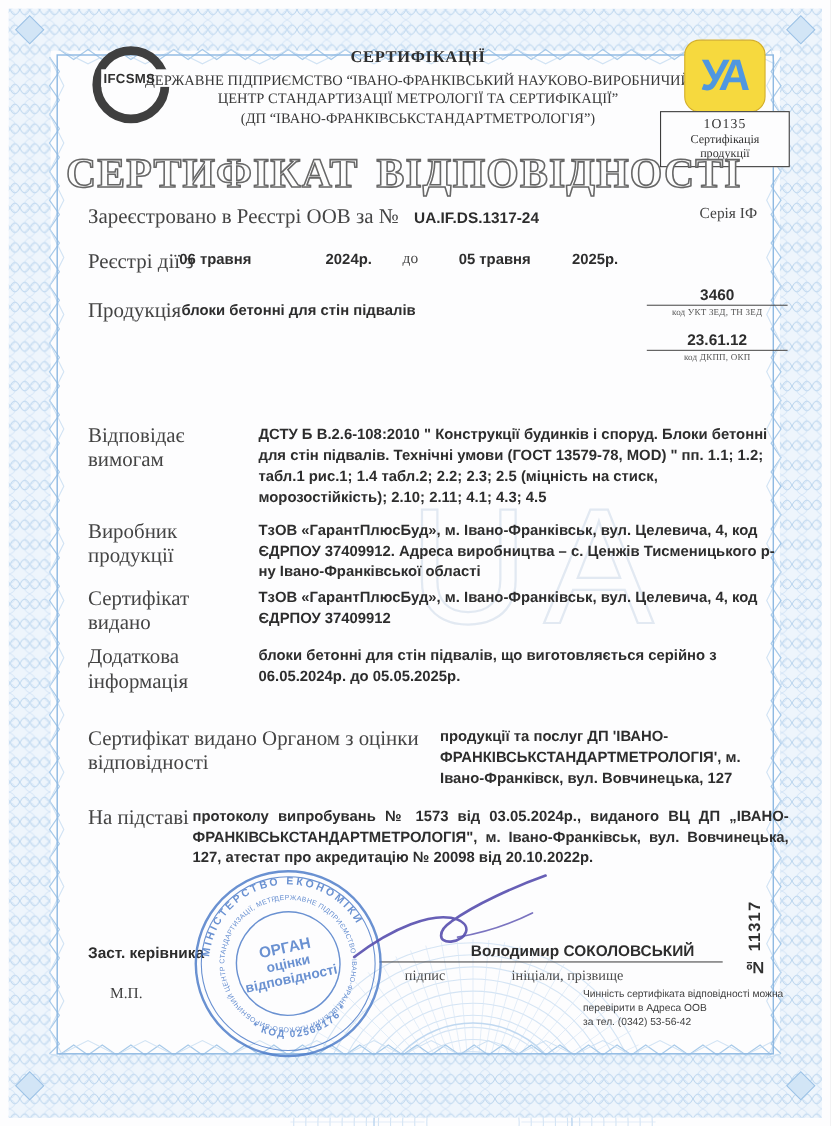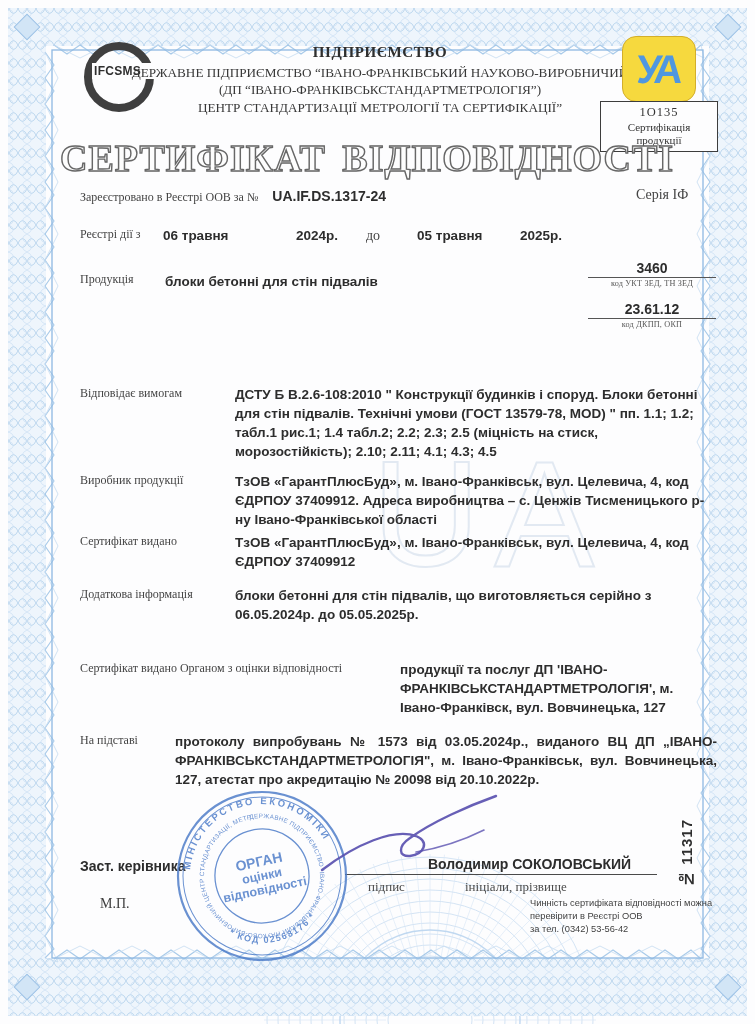--- a/index.html
+++ b/index.html
@@ -30,21 +30,21 @@
             text-align:center;padding:3px 2px;font-size:11px;line-height:1.25;color:#333;}
   .accr-box .num{font-size:12.5px;letter-spacing:1px;}
 
   
   .title{position:absolute;left:60px;top:136px;width:635px;text-align:left;
          font-weight:bold;font-size:38px;letter-spacing:1px;word-spacing:6px;
          color:#fdfdfd;-webkit-text-stroke:1.4px #676767;
          text-shadow:0 0 1px #8a8a8a;}
 
   
-  .lbl{font-size:12px;color:#444;}
+  .lbl{font-size:19px;color:#444;}
   .val{font-family:"Liberation Sans",sans-serif;font-weight:bold;font-size:13.5px;color:#2d2d2d;line-height:1.42;}
   .reg-row{position:absolute;left:80px;top:187px;width:620px;}
   .reg-row .lbl{display:inline;}
   .reg-num{font-family:"Liberation Sans",sans-serif;font-weight:bold;font-size:14px;color:#2d2d2d;margin-left:10px;}
   .series{position:absolute;left:636px;top:187px;font-size:14px;color:#444;white-space:nowrap;}
   .term-row{position:absolute;left:80px;top:226px;}
   .term-row span{position:absolute;white-space:nowrap;}
   .t-lbl{left:0;top:0;}
   .t-d1{left:83px;top:0;}
   .t-y1{left:216px;top:0;}
@@ -188,24 +188,24 @@
 
   <div class="content">
 
     <div class="ifcsms">
       <div class="ring"></div>
       <div class="band"></div>
       <div class="txt">IFCSMS</div>
     </div>
 
     <div class="ministry">
-      <div class="min">ПІДПРИЄМСТВО</div>
+      <div class="min">СЕРТИФІКАЦІЇ</div>
       <div class="org">ДЕРЖАВНЕ ПІДПРИЄМСТВО “ІВАНО-ФРАНКІВСЬКИЙ НАУКОВО-ВИРОБНИЧИЙ</div>
+      <div class="org">ЦЕНТР СТАНДАРТИЗАЦІЇ МЕТРОЛОГІЇ ТА СЕРТИФІКАЦІЇ”</div>
       <div class="org">(ДП “ІВАНО-ФРАНКІВСЬКСТАНДАРТМЕТРОЛОГІЯ”)</div>
-      <div class="org">ЦЕНТР СТАНДАРТИЗАЦІЇ МЕТРОЛОГІЇ ТА СЕРТИФІКАЦІЇ”</div>
     </div>
 
     <div class="ua-logo">
       <span class="glyph">УА</span>
     </div>
     <div class="accr-box">
       <div class="num">1О135</div>
       <div>Сертифікація</div>
       <div>продукції</div>
     </div>
@@ -268,21 +268,21 @@
     </div>
 
     <div class="zast">Заст. керівника</div>
     <div class="sig-line"></div>
     <div class="sig-name">Володимир СОКОЛОВСЬКИЙ</div>
     <div class="cap-sign">підпис</div>
     <div class="cap-name">ініціали, прізвище</div>
     <div class="mp">М.П.</div>
     <div class="verify">
       <div>Чинність сертифіката відповідності можна</div>
-      <div>перевірити в Реєстрі ООВ</div>
+      <div>перевірити в Адреса ООВ</div>
       <div>за тел. (0342) 53-56-42</div>
     </div>
     <div class="doc-num">№ 11317</div>
 
     <div class="stamp-wrap">
       <svg width="200" height="200" viewBox="0 0 200 200">
         <defs>
           <path id="arcTop" d="M28,100 A72,72 0 1 1 172,100" fill="none"></path>
           <path id="arcBot" d="M33,100 A67,67 0 0 0 167,100" fill="none"></path>
           <path id="circMid" d="M100,42 A58,58 0 1 1 99.98,42" fill="none"></path>

